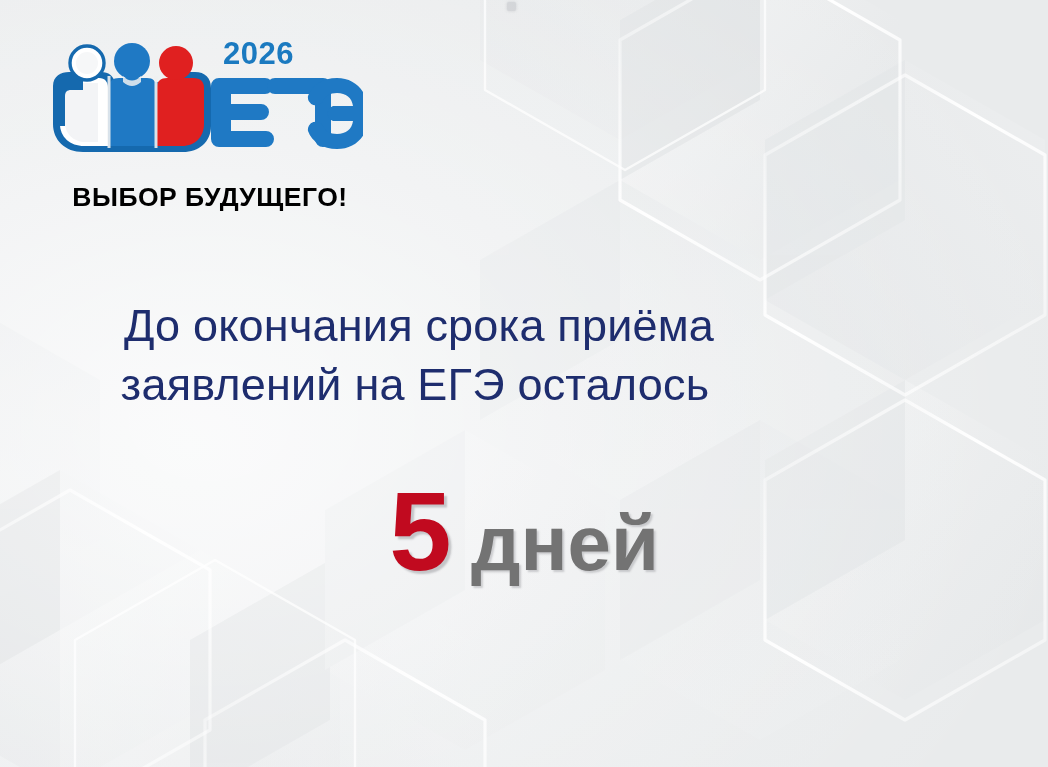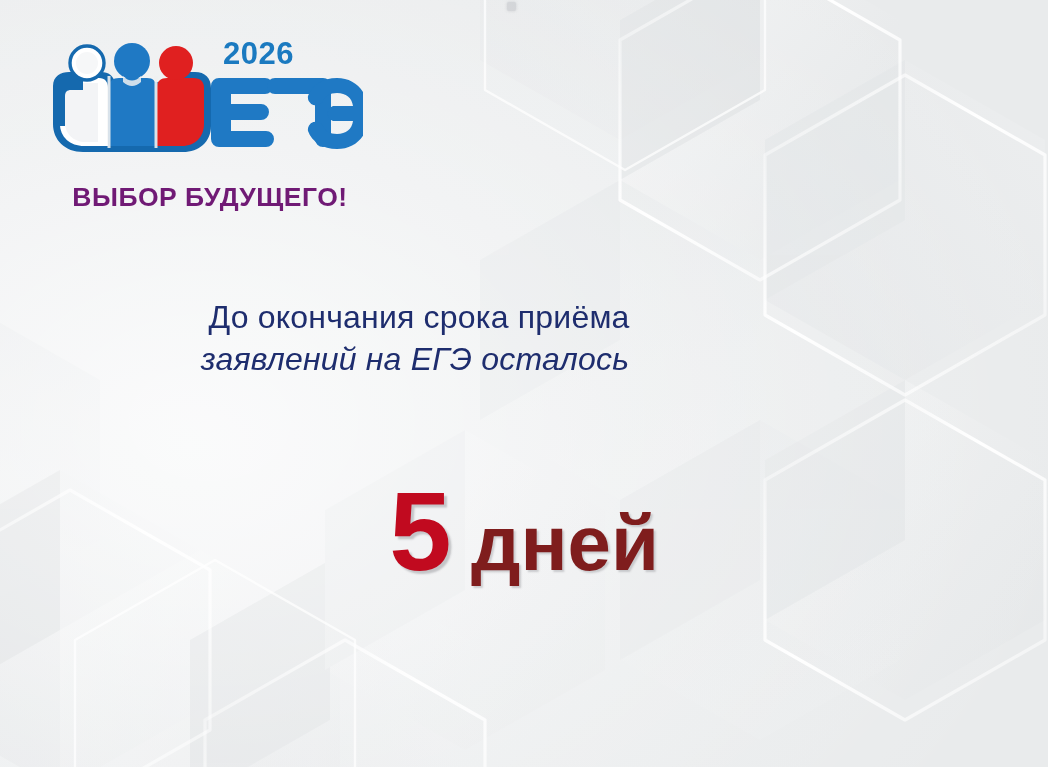--- a/index.html
+++ b/index.html
@@ -49,45 +49,45 @@
   }
   .tagline {
     position: absolute;
     left: 12px;
     top: 152px;
     width: 310px;
     text-align: center;
     font-size: 26.5px;
     font-weight: 700;
     letter-spacing: 0.5px;
-    color: #701a75;
+    color: #000000;
     font-family: "Liberation Sans", "DejaVu Sans", sans-serif;
     white-space: nowrap;
   }
 
   
   .headline {
     position: absolute;
     left: 0;
     top: 296px;
     width: 852px;
     text-align: center;
     color: #1e2d6e;
-    font-size: 32px;
+    font-size: 45px;
     line-height: 1.32;
     font-weight: 400;
     letter-spacing: 0.2px;
     font-family: "Liberation Sans", "DejaVu Sans", sans-serif;
   }
   .headline .line {
     display: block;
     white-space: nowrap;
   }
   .headline .line1 { padding-right: 14px; }
-  .headline .line2 { padding-right: 22px; font-style: italic; }
+  .headline .line2 { padding-right: 22px; }
 
   
   .countdown {
     position: absolute;
     left: 0;
     top: 476px;
     width: 1048px;
     text-align: center;
     white-space: nowrap;
     line-height: 1;
@@ -99,21 +99,21 @@
     color: #c10a1f;
     letter-spacing: -1px;
     vertical-align: baseline;
     text-shadow: 3px 3px 2px rgba(90,90,95,0.30);
     font-family: "Liberation Sans", "DejaVu Sans", sans-serif;
   }
   .count-unit {
     display: inline-block;
     font-size: 78px;
     font-weight: 700;
-    color: #7f1d1d;
+    color: #737373;
     margin-left: 16px;
     vertical-align: baseline;
     text-shadow: 2px 2px 2px rgba(90,90,95,0.26);
     font-family: "Liberation Sans", "DejaVu Sans", sans-serif;
   }
 
   .speck {
     position: absolute;
     left: 507px;
     top: 2px;

